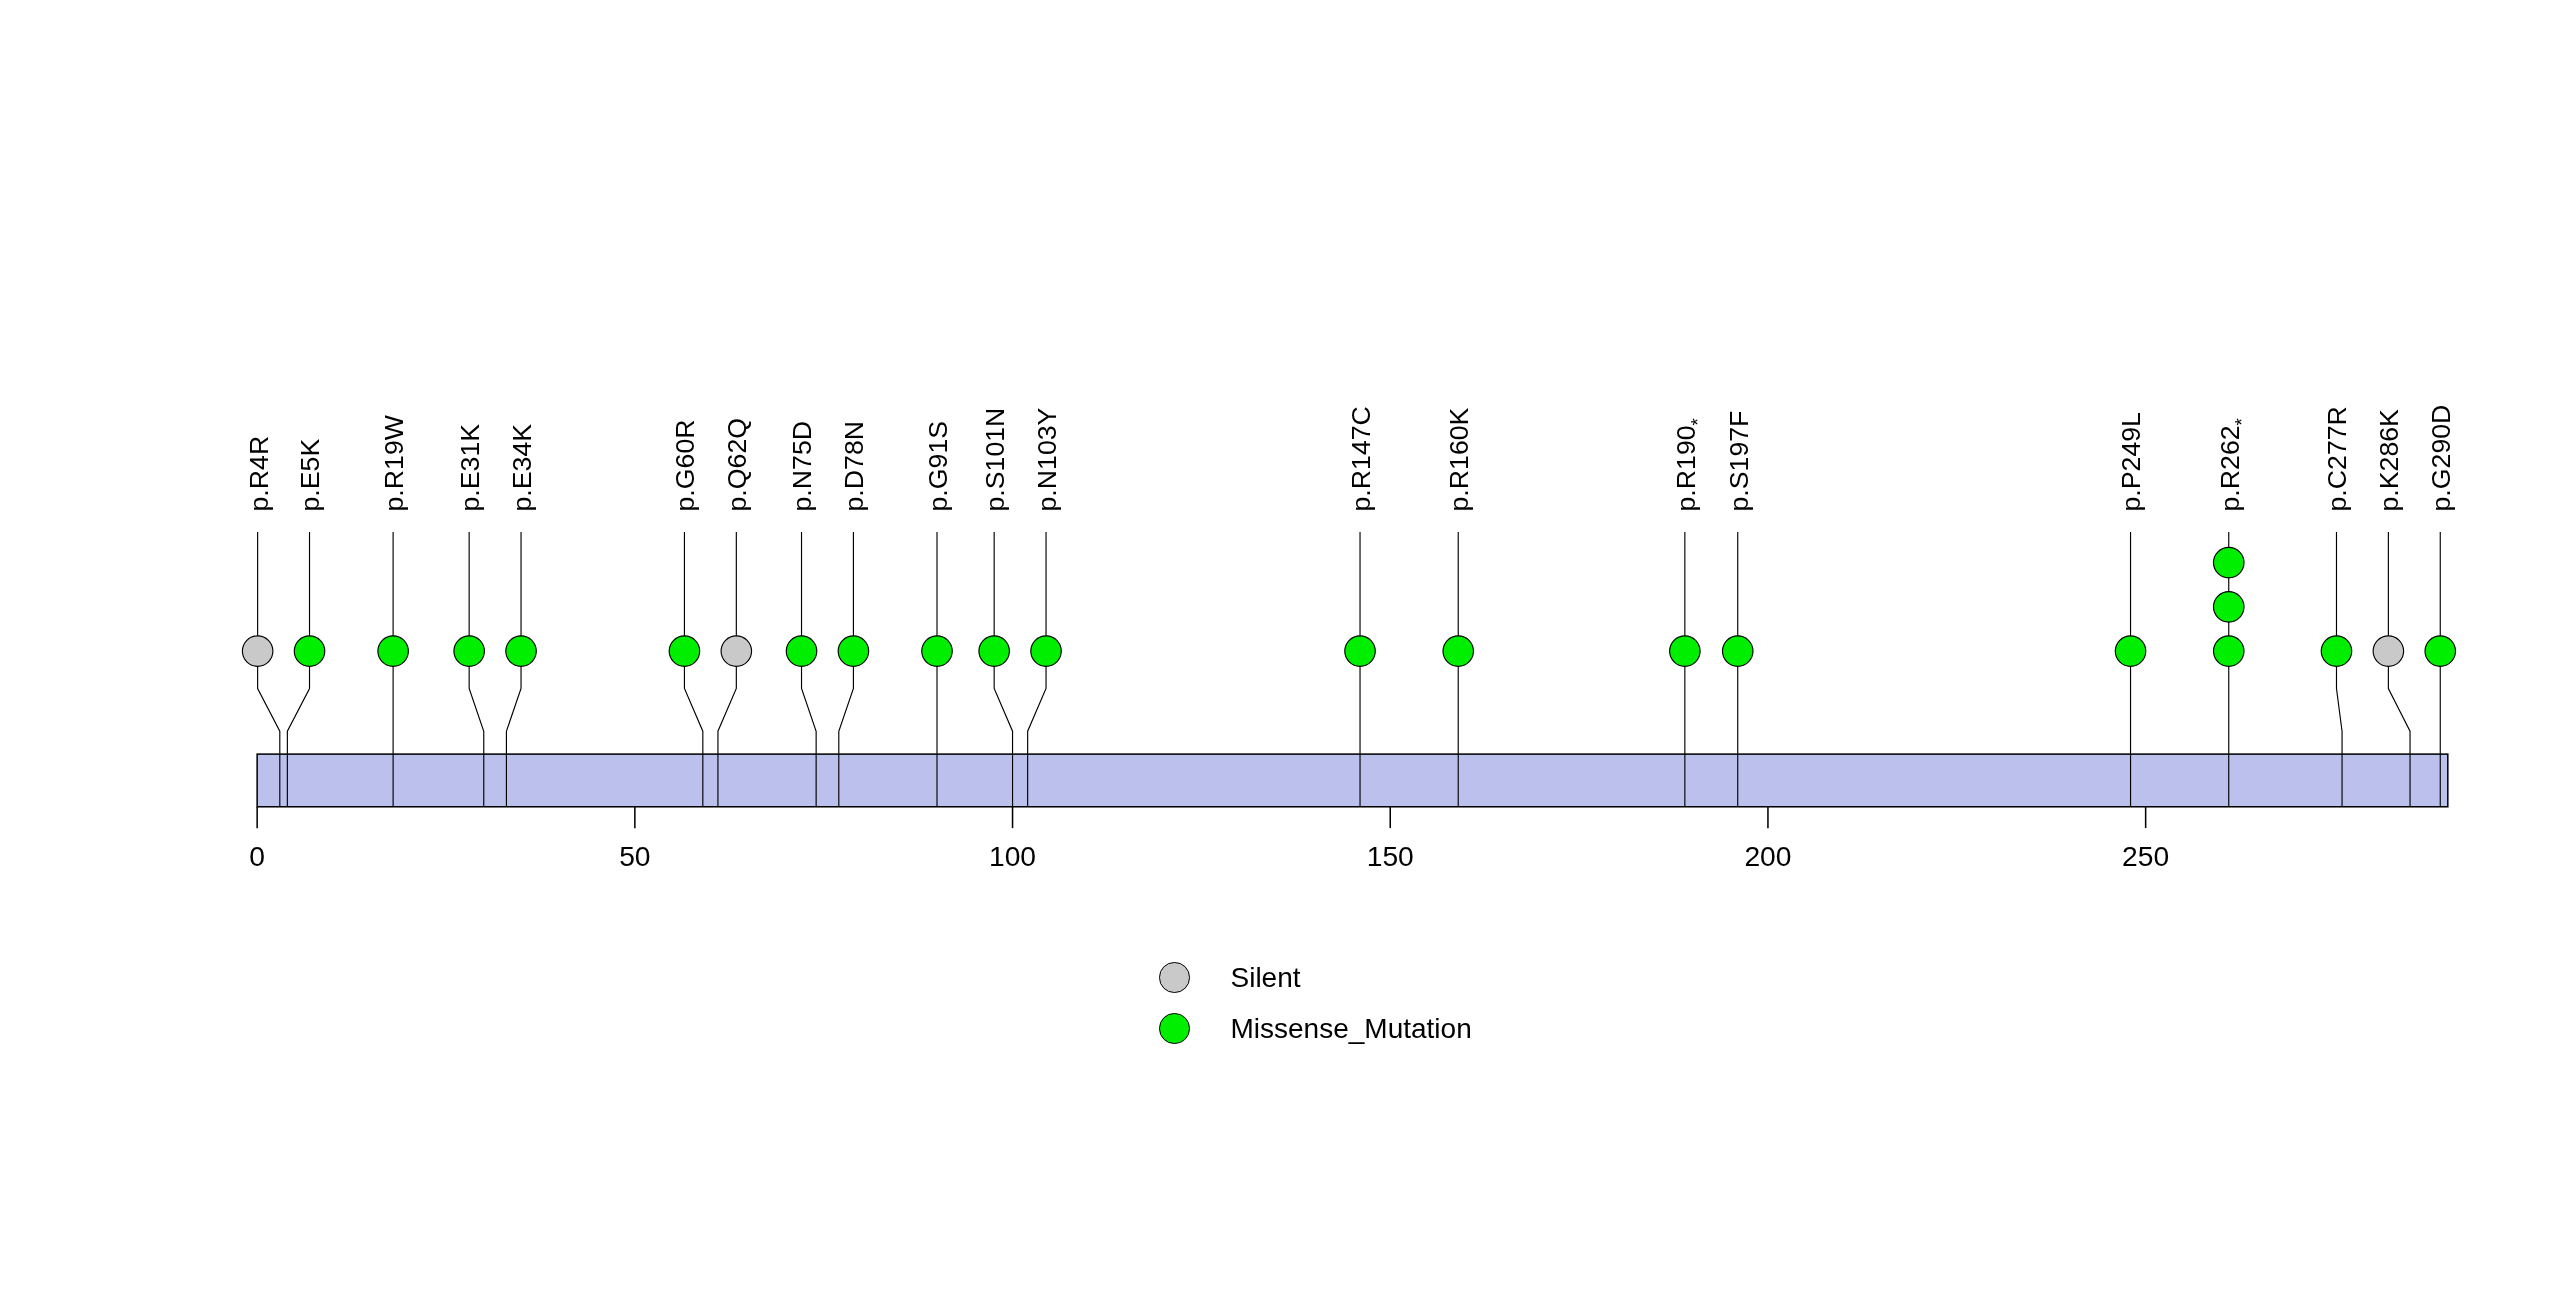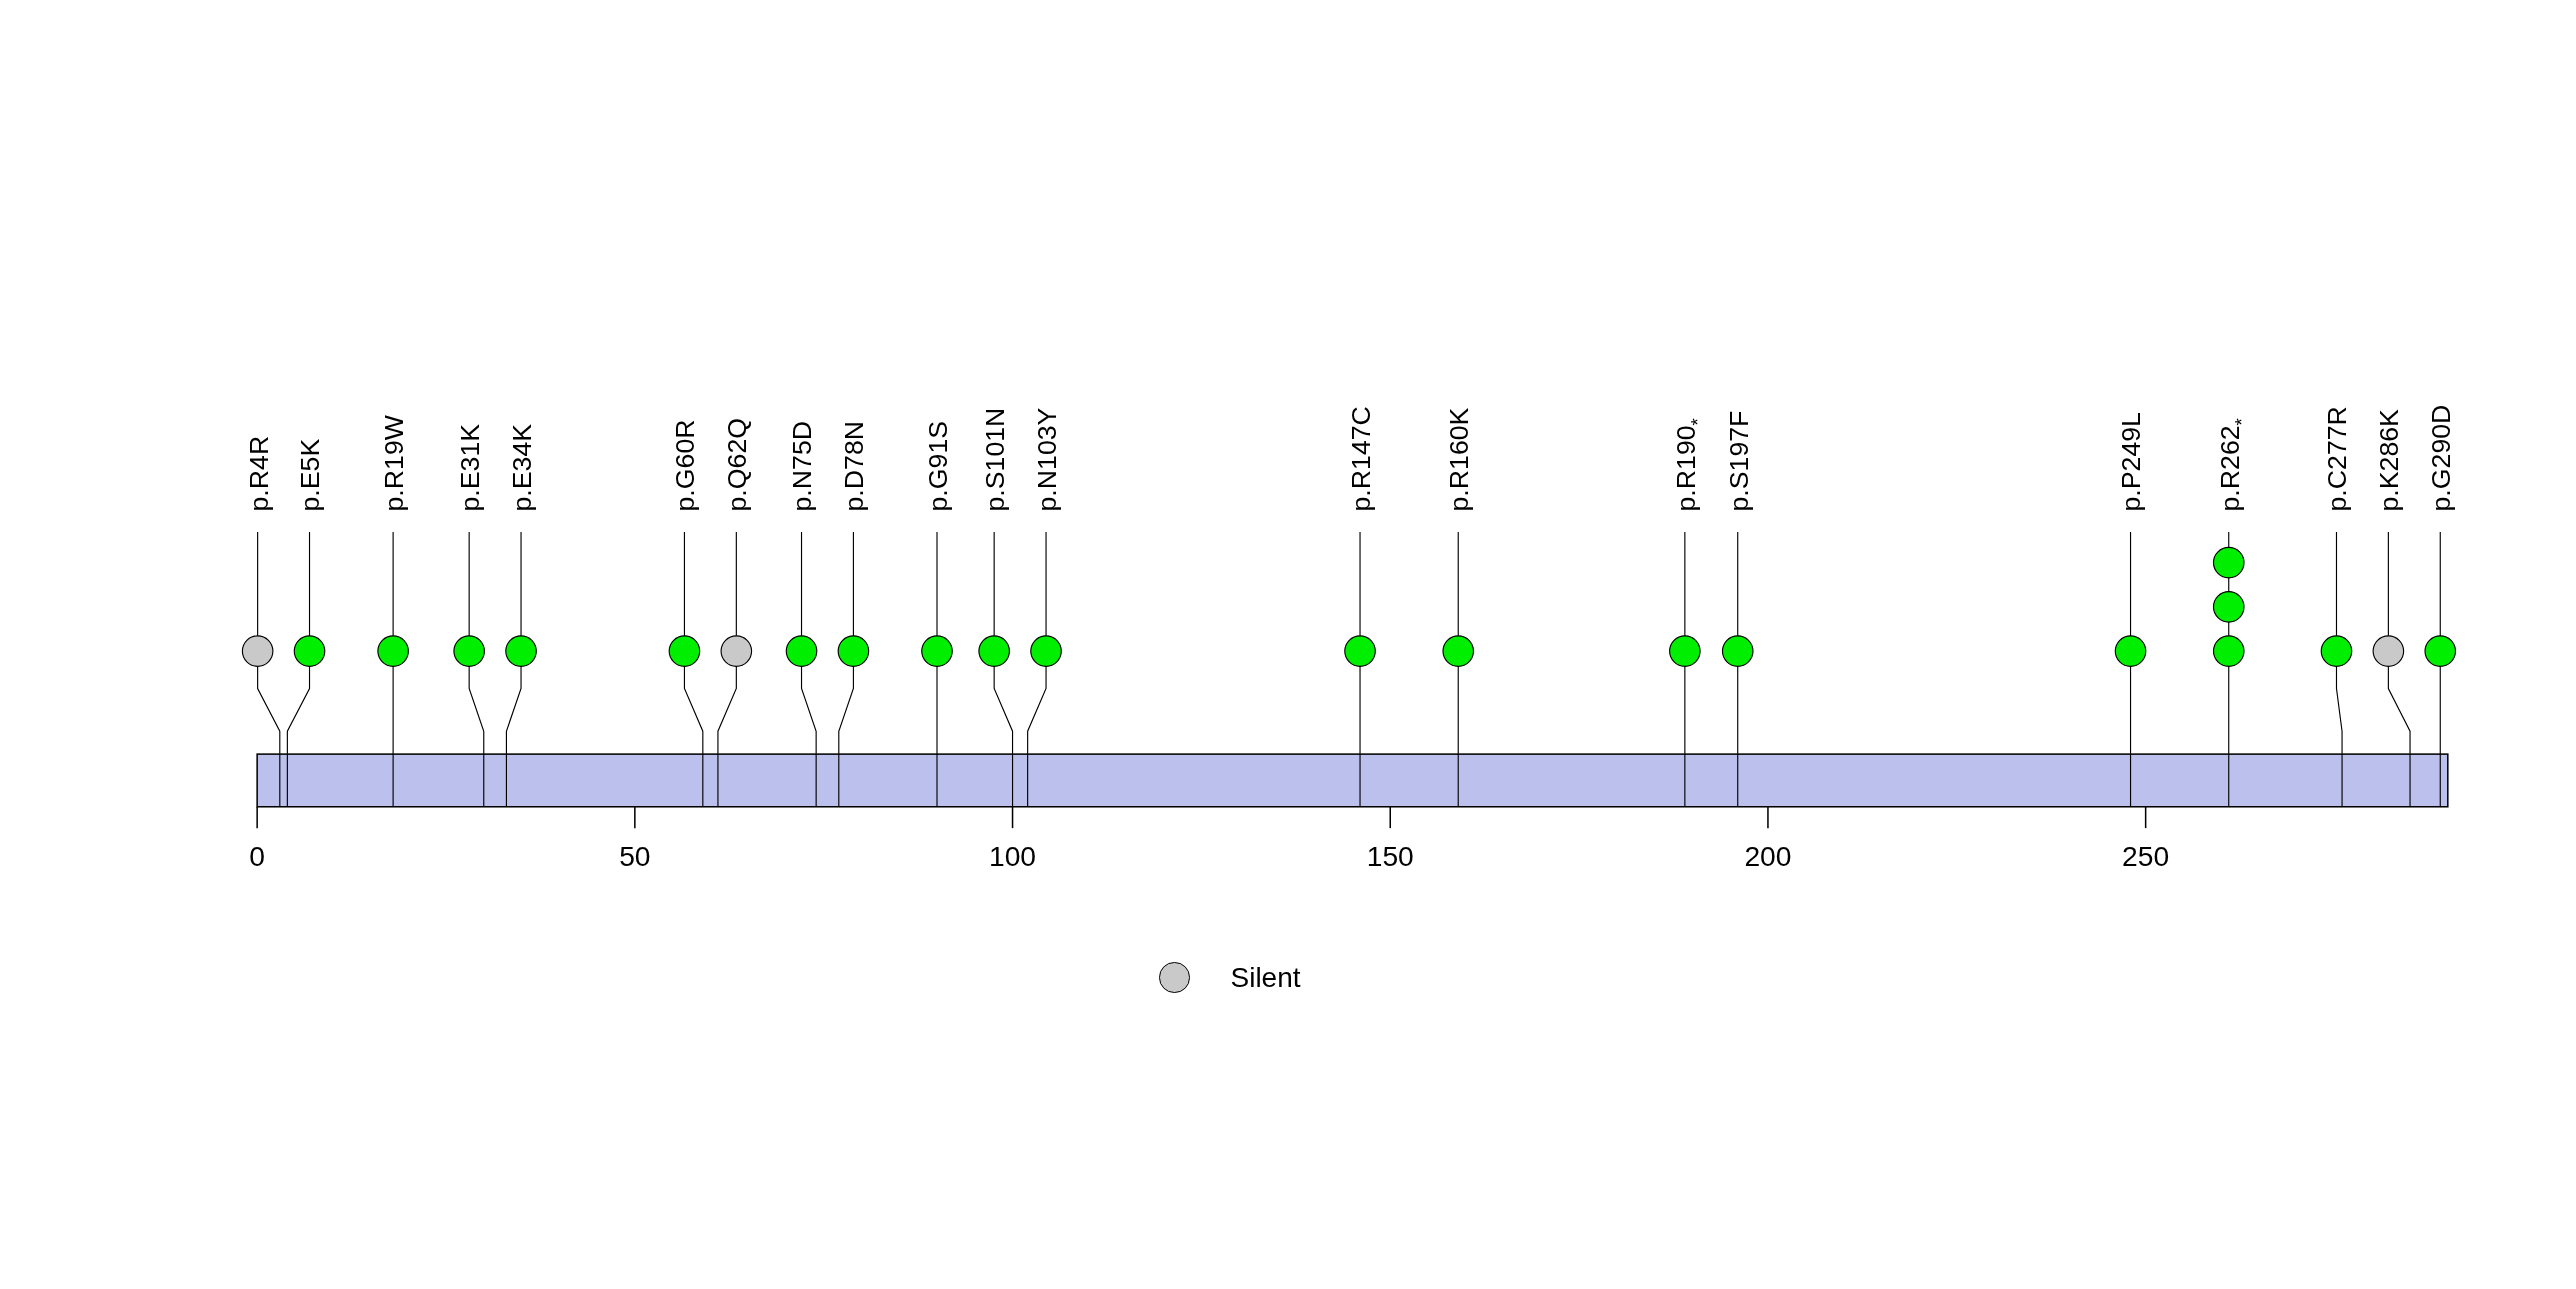--- a/index.html
+++ b/index.html
@@ -103,15 +103,19 @@
         <text font-size="35" fill="#000000" text-anchor="start" font-family="&quot;Liberation Sans&quot;,&quot;DejaVu Sans&quot;,sans-serif" transform="translate(3143.1,670) rotate(-90)">p.K286K</text>
         <text font-size="35" fill="#000000" text-anchor="start" font-family="&quot;Liberation Sans&quot;,&quot;DejaVu Sans&quot;,sans-serif" transform="translate(3211.1,670) rotate(-90)">p.G290D</text>
       </g>
     </svg>
 
   <div class="legend">
     <div class="legend-row">
       <span class="legend-swatch" style="background: rgb(201, 201, 201);"></span>
       <span class="legend-text">Silent</span>
     </div>
+    <div class="legend-row">
+      <span class="legend-swatch" style="background: rgb(0, 238, 0);"></span>
+      <span class="legend-text">Missense_Mutation</span>
+    </div>
   </div>
 </div>
 
 
 </body></html>

